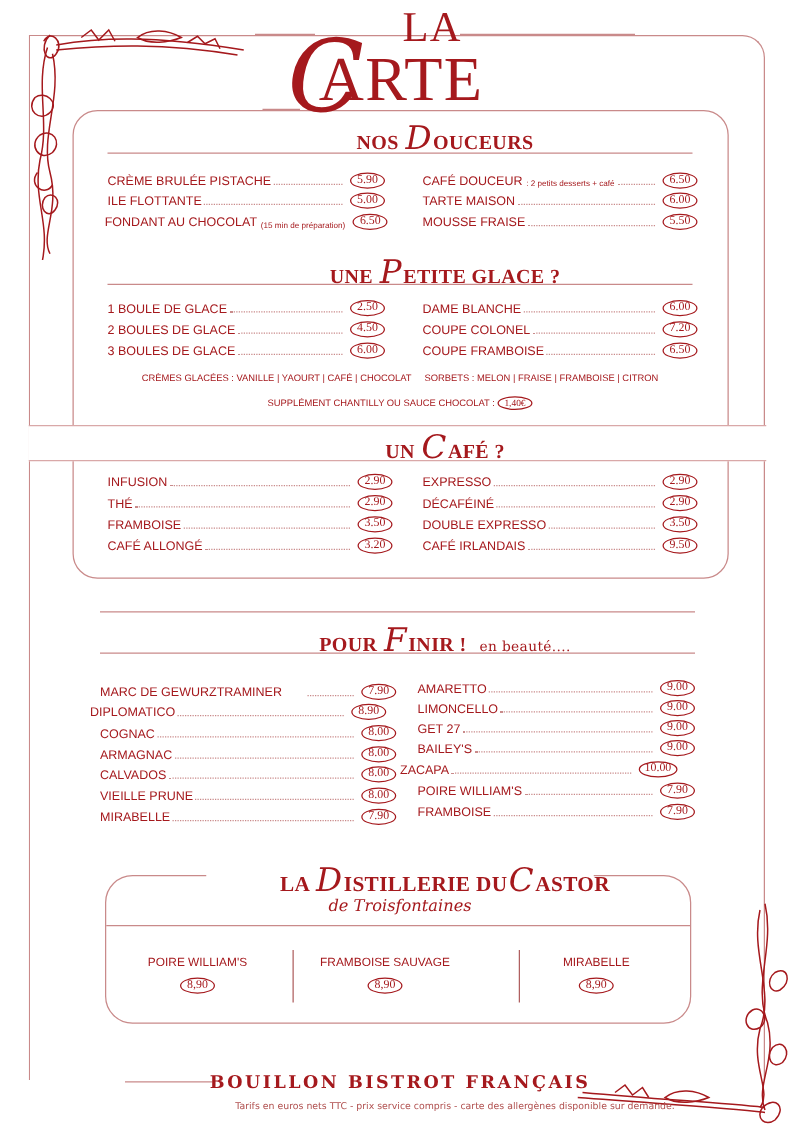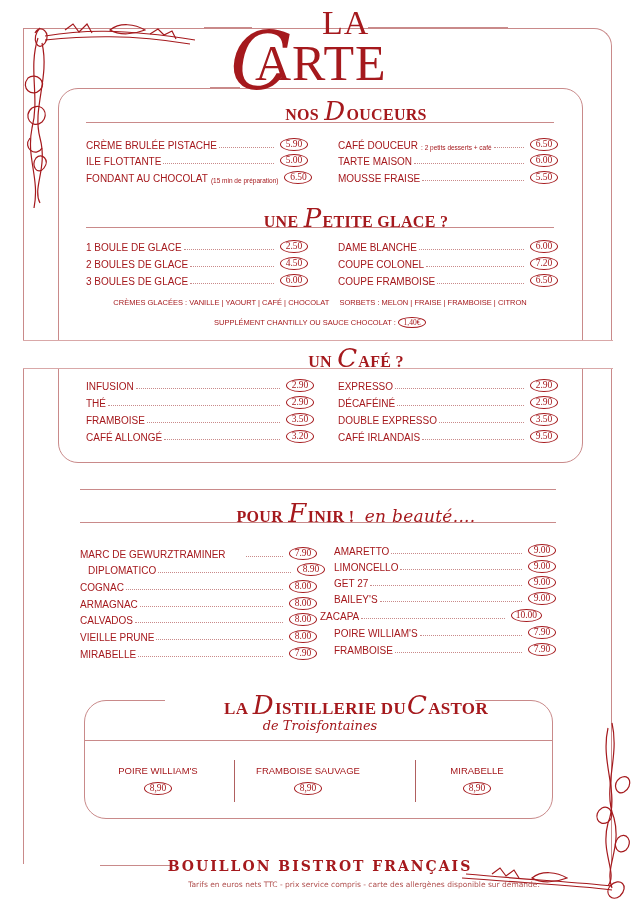--- a/index.html
+++ b/index.html
@@ -7,22 +7,22 @@
   .abs{position:absolute;}
   .frame{position:absolute;left:23px;top:28px;width:589px;height:836px;border-right:1px solid #c98a8a;border-top:1px solid #c98a8a;border-left:1px solid #c98a8a;border-top-right-radius:18px;box-sizing:border-box;}
   .inner{position:absolute;left:58px;top:88px;width:525px;height:375px;border:1px solid #c98a8a;border-radius:20px;box-sizing:border-box;}
   .band{position:absolute;left:23px;top:340px;width:590px;height:29px;background:#fff;border-top:1px solid #d9a8a8;border-bottom:1px solid #d9a8a8;box-sizing:border-box;}
   .title-la{position:absolute;left:322px;top:4px;font-size:34px;letter-spacing:1px;color:#a5191d;}
   .title-carte{position:absolute;left:255px;top:34px;font-size:50px;letter-spacing:1px;color:#a5191d;}
   .title-swash{position:absolute;left:230px;top:22px;font-family:"DejaVu Serif",serif;font-style:italic;font-size:80px;color:#a5191d;line-height:1;}
   .hline{position:absolute;height:1px;background:#c98a8a;}
   .sec-title{position:absolute;left:0;width:640px;text-align:center;font-weight:bold;font-size:16px;letter-spacing:.3px;color:#a5191d;margin-left:36px;}
   .sec-title .swash{font-style:italic;font-weight:normal;font-family:"DejaVu Serif",serif;font-size:26px;margin:0 1px;}
-  .sec-title .script{font-style:italic;font-weight:normal;font-size:17px;font-family:"DejaVu Serif",serif;margin-left:6px;}
-  .item{position:absolute;display:flex;align-items:flex-end;font-family:"Liberation Sans",sans-serif;font-size:10px;color:#a5191d;height:14px;}
+  .sec-title .script{font-weight:normal;font-size:11px;font-family:"DejaVu Serif",serif;margin-left:6px;}
+  .item{position:absolute;display:flex;align-items:flex-end;font-family:"Liberation Sans",sans-serif;font-size:10px;color:#a5191d;height:14px;justify-content:center;}
   .item .name{white-space:nowrap;}
   .item .note{font-size:6.5px;margin-left:3px;white-space:nowrap;}
   .item .dots{flex:1;border-bottom:1px dotted #c98a8a;margin:0 6px 3px 2px;}
   .price{display:inline-block;border:1px solid #a5191d;border-radius:50%;font-family:"Liberation Serif",serif;font-size:9.5px;padding:0 4px;line-height:11px;text-align:center;min-width:18px;}
   .note-line{position:absolute;left:0;width:640px;text-align:center;font-family:"Liberation Sans",sans-serif;font-size:7.5px;color:#a5191d;}
   .dist-box{position:absolute;left:84px;top:700px;width:469px;height:119px;border:1px solid #c98a8a;border-radius:22px;box-sizing:border-box;}
   .dist-title-bg{position:absolute;left:165px;top:685px;width:310px;height:30px;background:#fff;}
   .dist-col{position:absolute;top:765px;text-align:center;font-family:"Liberation Sans",sans-serif;font-size:9.5px;color:#a5191d;}
   .dist-col .price{margin-top:6px;font-family:Liberation Serif, serif;}
   .vsep{position:absolute;width:1px;background:#b06060;top:760px;height:42px;}
@@ -210,21 +210,21 @@
   <span class="swash">F</span><span>INIR !</span>
   <span class="script">en beauté....</span>
 </div>
 <div class="hline" style="left:80px;top:522px;width:476px"></div>
 
 <div class="item" style="left:80px;top:546px;width:237px">
   <span class="name">MARC DE GEWURZTRAMINER</span>
     <span class="dots" style="margin-left:20px"></span>
   <span class="price">7.90</span>
 </div>
-<div class="item" style="left:88px;top:562px;width:237px">
+<div class="item" style="left:72px;top:562px;width:237px">
   <span class="name">DIPLOMATICO</span>
     <span class="dots"></span>
   <span class="price">8.90</span>
 </div>
 <div class="item" style="left:80px;top:579px;width:237px">
   <span class="name">COGNAC</span>
     <span class="dots"></span>
   <span class="price">8.00</span>
 </div>
 <div class="item" style="left:80px;top:596px;width:237px">

